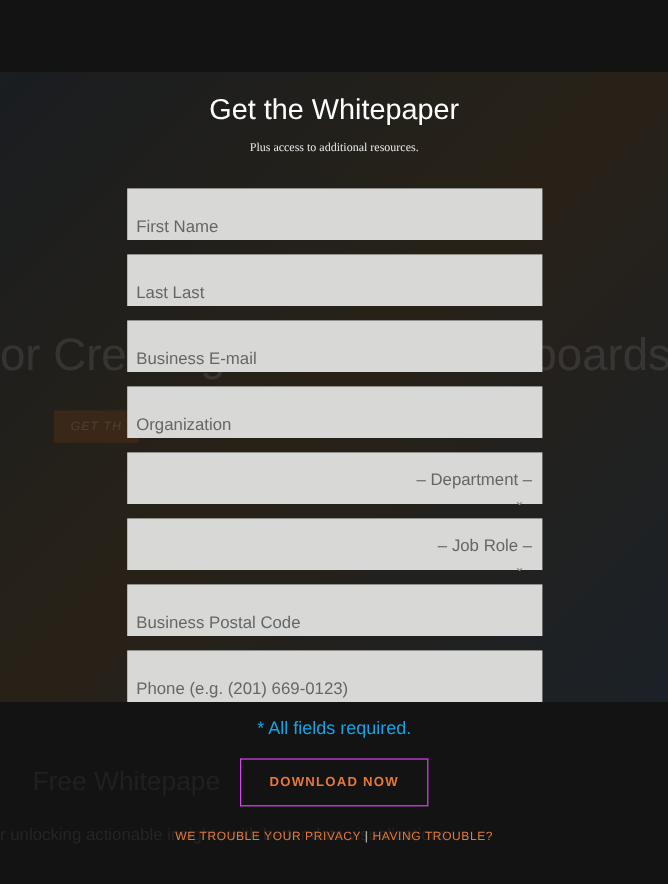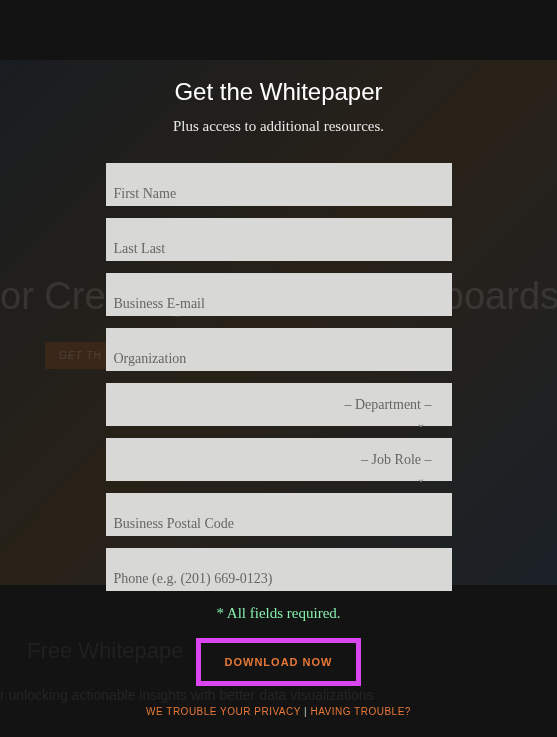--- a/index.html
+++ b/index.html
@@ -87,68 +87,68 @@
       padding-top: 78px;
     }
     .modal-title {
       color: #fff;
       font-size: 24px;
       font-weight: 400;
       margin-bottom: 12px;
     }
     .modal-subtitle {
       color: #e8e8e8;
-      font-size: 15px;
+      font-size: 10px;
       margin-bottom: 28px;
       font-family: Georgia, serif;
     }
     .form {
       width: 346px;
       margin: 0 auto;
     }
     .field {
       width: 100%;
       height: 43px;
       background: #d8d8d6;
       border: none;
       margin-bottom: 12px;
-      padding: 14px 20px 0 8px;
+      padding: 14px 8px 0 8px;
       font-size: 14px;
       color: #555;
       position: relative;
       text-align: left;
       display: flex;
       align-items: flex-end;
-      font-family: Liberation Serif, serif;
+      font-family: Liberation Sans, sans-serif;
     }
     .field-label {
       color: #666;
       font-size: 14px;
       padding-bottom: 4px;
     }
     .select-field {
       justify-content: space-between;
       align-items: flex-end;
       flex-direction: column;
     }
     .chevron {
       color: #888;
       font-size: 11px;
       padding-right: 6px;
       padding-bottom: 8px;
     }
     .required {
-      color: #86efac;
-      font-family: Liberation Serif, serif;
+      color: #0ea5e9;
+      font-family: Liberation Sans, sans-serif;
       font-size: 15px;
       margin: 14px 0 16px;
     }
     .download-btn {
       display: inline-block;
-      border: 5px solid #d946ef;
+      border: 1px solid #d946ef;
       color: #e67838;
       background: transparent;
       padding: 13px 24px;
       font-size: 11px;
       letter-spacing: 1px;
       font-weight: 600;
       cursor: pointer;
       font-family: Arial, Helvetica, sans-serif;
     }
     .footer-links {

